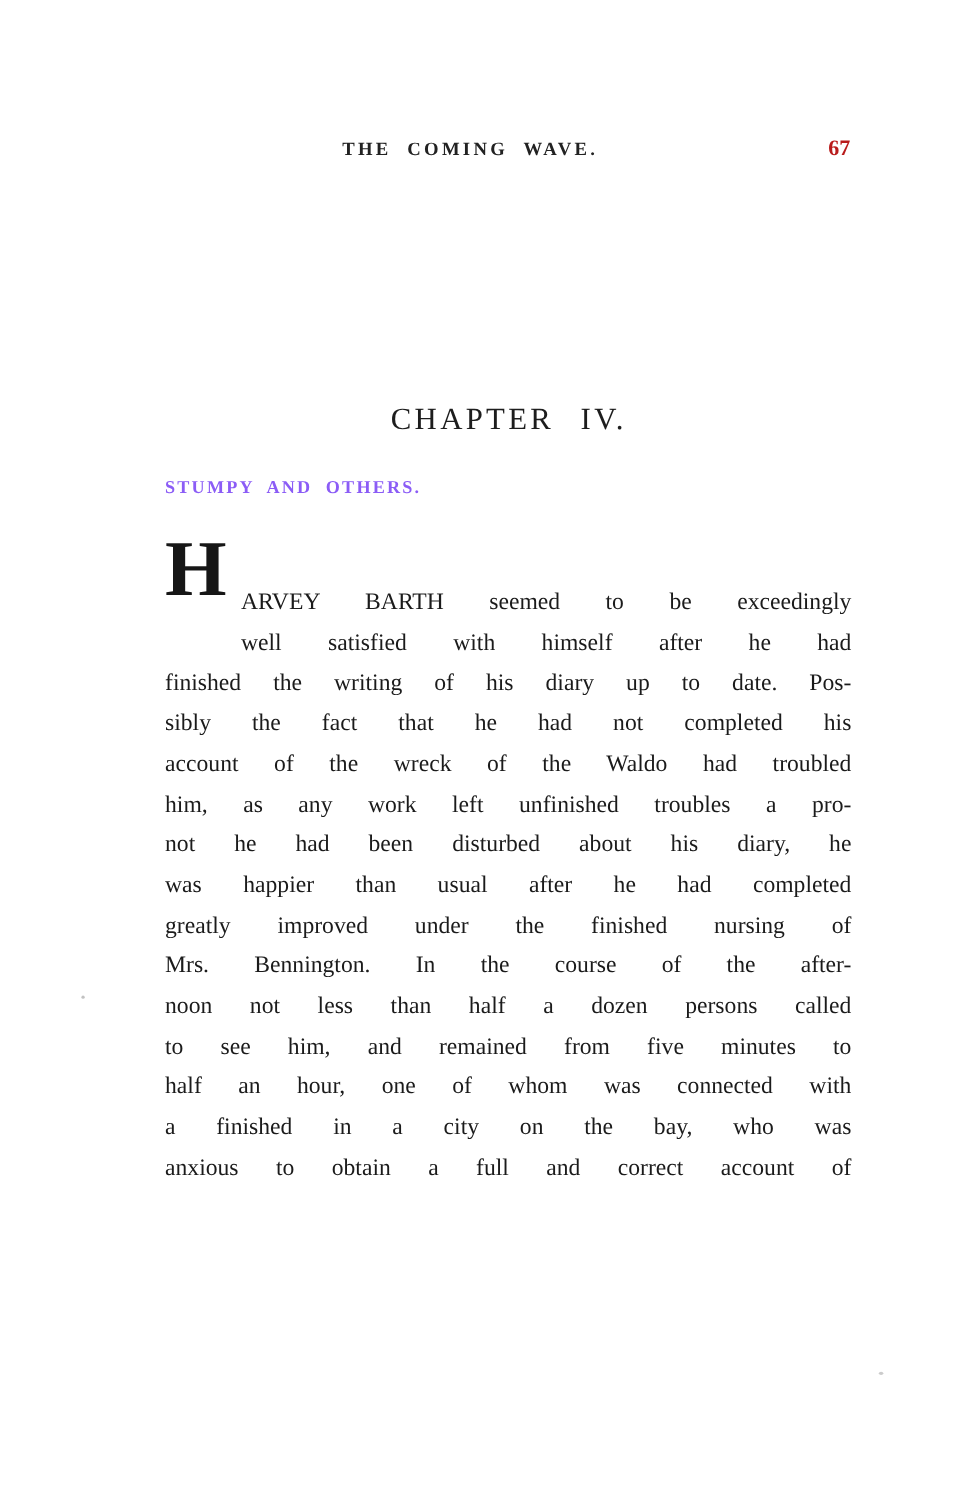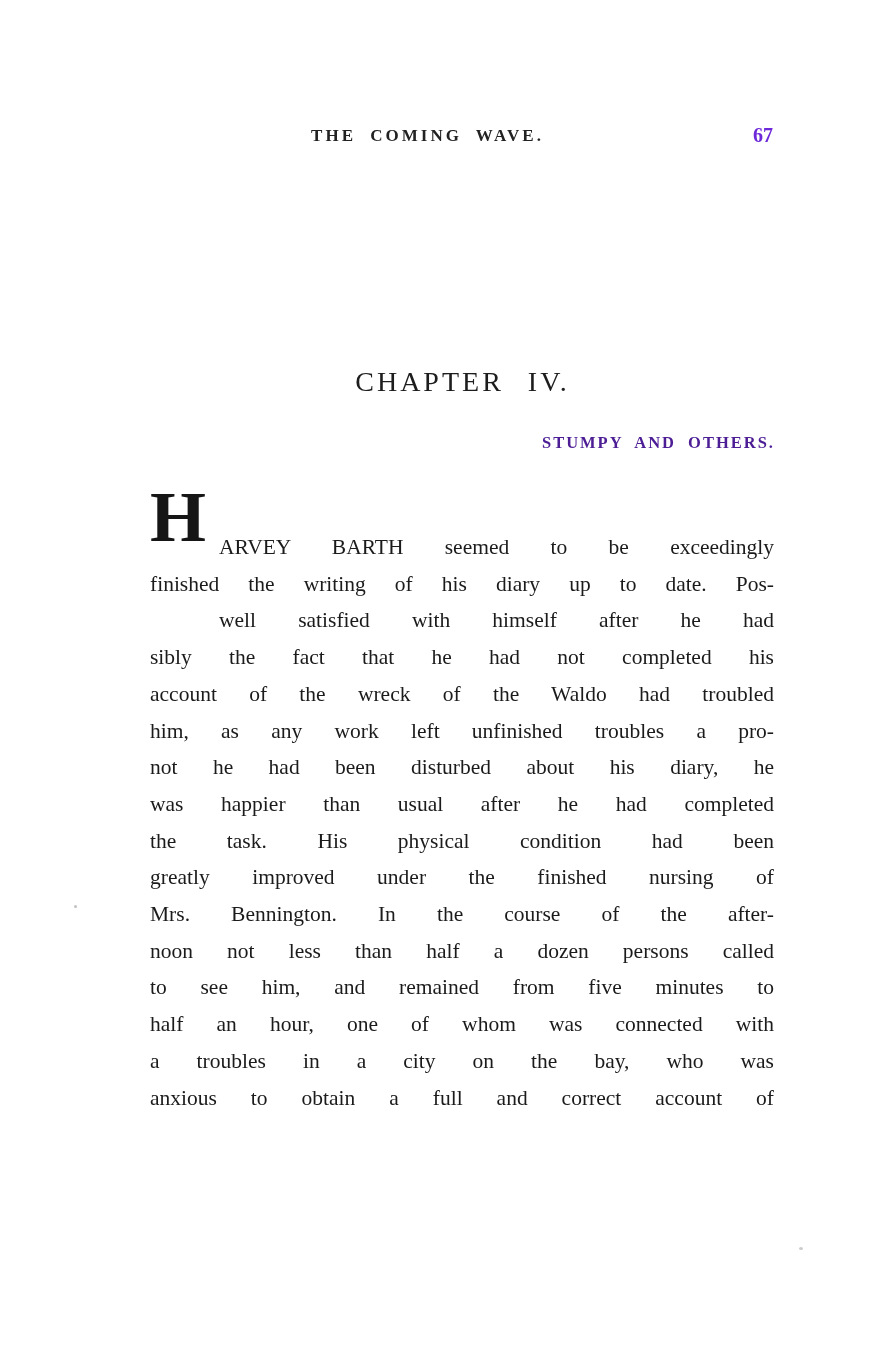--- a/index.html
+++ b/index.html
@@ -31,46 +31,46 @@
     letter-spacing: 3px;
     word-spacing: 7px;
     color: #222;
   }
   .page-number {
     position: absolute;
     top: 124px;
     right: 110px;
     font-size: 20px;
     font-weight: bold;
-    color: #6d28d9;
+    color: #b91c1c;
   }
 
   
   .chapter-heading {
     position: absolute;
     top: 366px;
     left: 150px;
     width: 625px;
     text-align: center;
     font-size: 28px;
     letter-spacing: 3px;
     word-spacing: 14px;
     color: #1d1d1d;
   }
   .chapter-subtitle {
     position: absolute;
     top: 433px;
     left: 150px;
     width: 625px;
-    text-align: right;
+    text-align: left;
     font-size: 16.5px;
     font-weight: bold;
     letter-spacing: 2px;
     word-spacing: 6px;
-    color: #4c1d95;
+    color: #8b5cf6;
   }
 
   
   .body-block {
     position: absolute;
     top: 481px;
     left: 150px;
     width: 624px;
   }
   .drop-cap {
@@ -116,34 +116,33 @@
   <div class="page-number">67</div>
 
   <div class="chapter-heading">CHAPTER  IV.</div>
 
   <div class="chapter-subtitle">STUMPY AND OTHERS.</div>
 
   <div class="body-block">
     <span class="drop-cap">H</span>
     <div class="body-lines">
         <div class="body-line beside-drop">ARVEY BARTH seemed to be exceedingly</div>
+        <div class="body-line beside-drop">well satisfied with himself after he had</div>
         <div class="body-line">finished the writing of his diary up to date.  Pos-</div>
-        <div class="body-line beside-drop">well satisfied with himself after he had</div>
         <div class="body-line">sibly the fact that he had not completed his</div>
         <div class="body-line">account of the wreck of the Waldo had troubled</div>
         <div class="body-line">him, as any work left unfinished troubles a pro-</div>
         <div class="body-line">not he had been disturbed about his diary, he</div>
         <div class="body-line">was happier than usual after he had completed</div>
-        <div class="body-line">the task.   His physical condition had been</div>
         <div class="body-line">greatly improved under the finished nursing of</div>
         <div class="body-line">Mrs. Bennington.  In the course of the after-</div>
         <div class="body-line">noon not less than half a dozen persons called</div>
         <div class="body-line">to see him, and remained from five minutes to</div>
         <div class="body-line">half an hour, one of whom was connected with</div>
-        <div class="body-line">a troubles in a city on the bay, who was</div>
+        <div class="body-line">a finished in a city on the bay, who was</div>
         <div class="body-line">anxious to obtain a full and correct account of</div>
       </div>
   </div>
 
   <div class="speck speck-1"></div>
   <div class="speck speck-2"></div>
 
 </div>
 
 </body></html>

